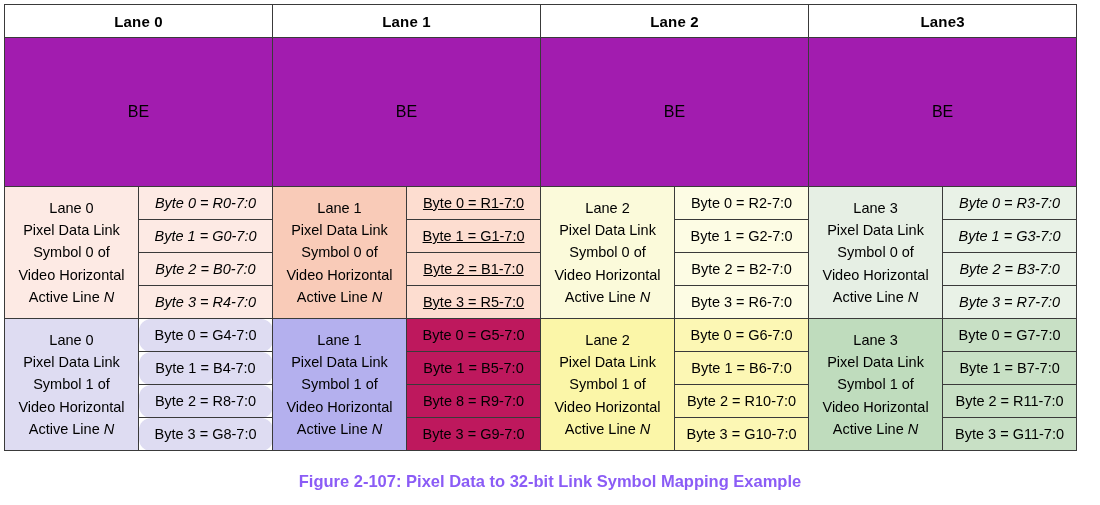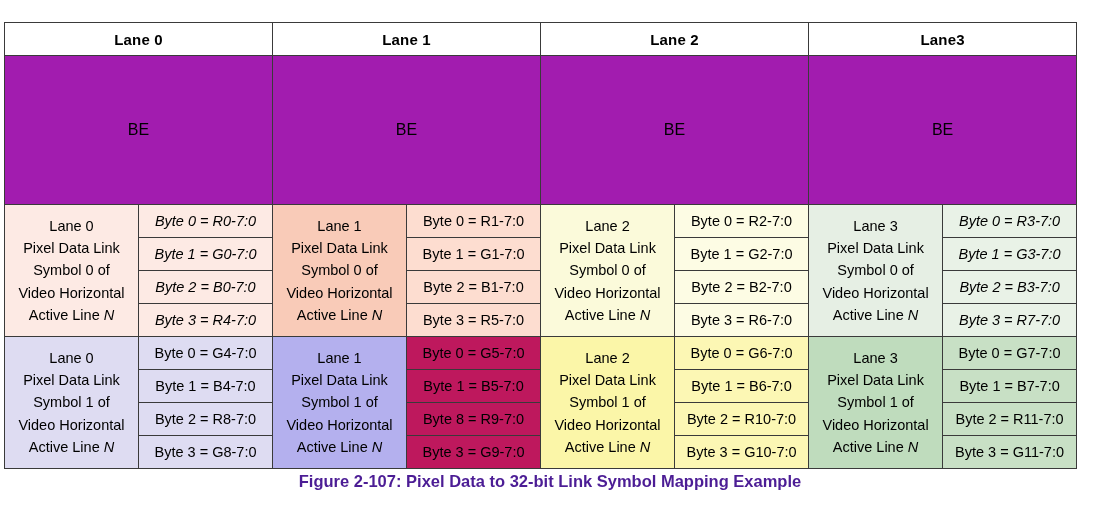--- a/index.html
+++ b/index.html
@@ -27,21 +27,20 @@
     left: 4px;
     top: 4px;
     width: 1072px;
   }
 
   table.mapping {
     border-collapse: collapse;
     table-layout: fixed;
     width: 1072px;
     background: #ffffff;
-    margin-top: 18px;
   }
 
   table.mapping td {
     border: 1px solid #3a3a3a;
     padding: 0;
     vertical-align: middle;
     text-align: center;
   }
 
   
@@ -78,25 +77,25 @@
   .byte-cell {
     height: 32px;
     font-size: 14.5px;
     white-space: nowrap;
   }
 
   
   .l0-s0-label { background: #fdeae4; border-color: #c9a99c; }
   .l0-s0-byte  { background: #fdeae4; border-color: #8a8a8a; font-style: italic; }
   .l0-s1-label { background: #dedcf2; border-color: #9b98c4; }
-  .l0-s1-byte  { background: #dedcf2; border-color: #8a8a8a; }
+  .l0-s1-byte  { background: #dedcf2; border-color: #8a8a8a; border-radius: 12px; }
 
   
   .l1-s0-label { background: #f9cbb8; border-color: #c9907a; }
-  .l1-s0-byte  { background: #fdddd0; border-color: #8a8a8a; }
+  .l1-s0-byte  { background: #fdddd0; border-color: #8a8a8a; text-decoration: underline; }
   .l1-s1-label { background: #b4b0ee; border-color: #7d79c4; }
   .l1-s1-byte  { background: #be185d; border-color: #8a8a8a; }
 
   
   .l2-s0-label { background: #fbfada; border-color: #bcb97a; }
   .l2-s0-byte  { background: #fdfce4; border-color: #8a8a8a; }
   .l2-s1-label { background: #fbf6a8; border-color: #bcb256; }
   .l2-s1-byte  { background: #fcf7b4; border-color: #8a8a8a; }
 
   
@@ -107,21 +106,21 @@
 
   
   .caption {
     position: absolute;
     left: 0;
     top: 472px;
     width: 1100px;
     text-align: center;
     font-size: 16.5px;
     font-weight: bold;
-    color: #4c1d95;
+    color: #8b5cf6;
   }
 </style>
 </head>
 <body>
 
 <div class="page">
 
   <div class="table-wrap">
     <table class="mapping">
       <colgroup>

